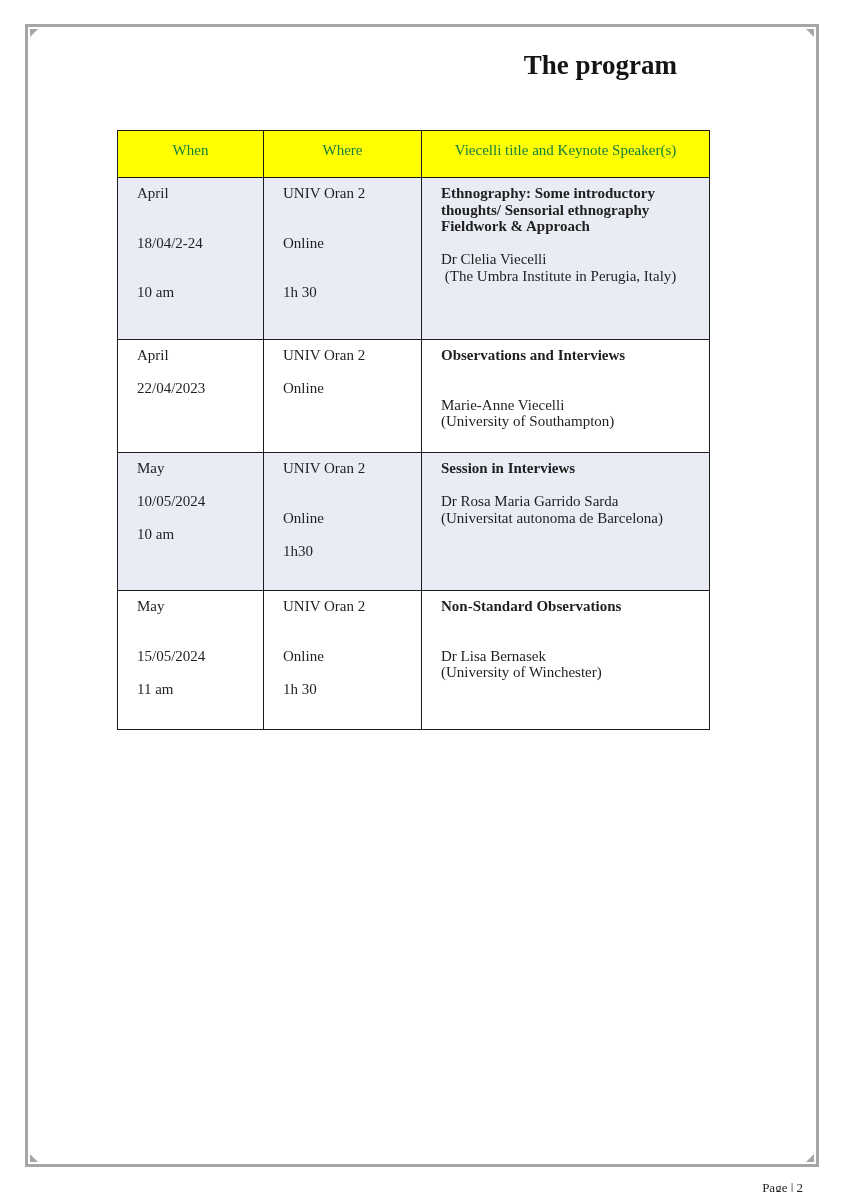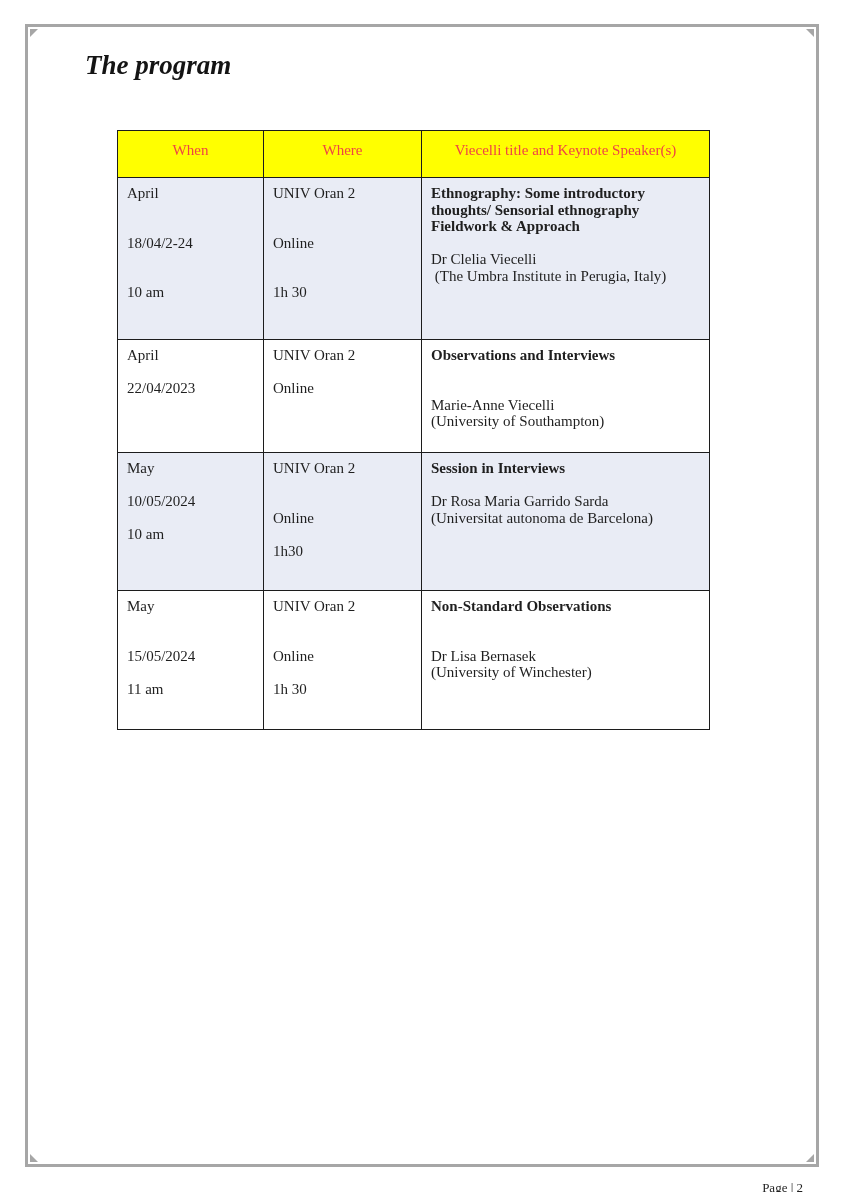--- a/index.html
+++ b/index.html
@@ -22,25 +22,24 @@
   .corner.tl{left:2px;top:2px;border-top:8px solid var(--border-grey,#a6a6a6);border-right:8px solid transparent;}
   .corner.tr{right:2px;top:2px;border-top:8px solid var(--border-grey,#a6a6a6);border-left:8px solid transparent;}
   .corner.bl{left:2px;bottom:2px;border-bottom:8px solid var(--border-grey,#a6a6a6);border-right:8px solid transparent;}
   .corner.br{right:2px;bottom:2px;border-bottom:8px solid var(--border-grey,#a6a6a6);border-left:8px solid transparent;}
 
   .doc-title{
     position:absolute;
     left:117px;width:592px;top:50px;
     margin:0;
     transform:translateX(-32px);
-    text-align:left;
+    text-align:right;
     font-size:27px;
     font-weight:bold;
     color:#141414;
-    font-style:italic;
   }
 
   table.program{
     position:absolute;
     left:117px;top:130px;
     width:592px;
     border-collapse:collapse;
     table-layout:fixed;
   }
   table.program col.c1{width:146px;}
@@ -50,25 +49,25 @@
     border:1.5px solid #1c1c1c;
     font-size:15px;
   }
   table.program thead th{
     background:var(--header-bg,#ffff00);
     height:38px;
     font-weight:normal;
     text-align:center;
     vertical-align:middle;
     padding:0 4px 8px 4px;
-    color:#ef4444;
+    color:#15803d;
   }
   table.program tbody td{
     vertical-align:top;
-    padding:7px 6px 0 9px;
+    padding:7px 6px 0 19px;
     background:#ffffff;
   }
   table.program tbody tr:nth-child(odd) td{background:var(--alt-row,#e9ecf5);}
   table.program tbody tr:nth-child(1){height:162px;}
   table.program tbody tr:nth-child(2){height:113px;}
   table.program tbody tr:nth-child(3){height:138px;}
   table.program tbody tr:nth-child(4){height:139px;}
 
   .ln{
     min-height:16.5px;

